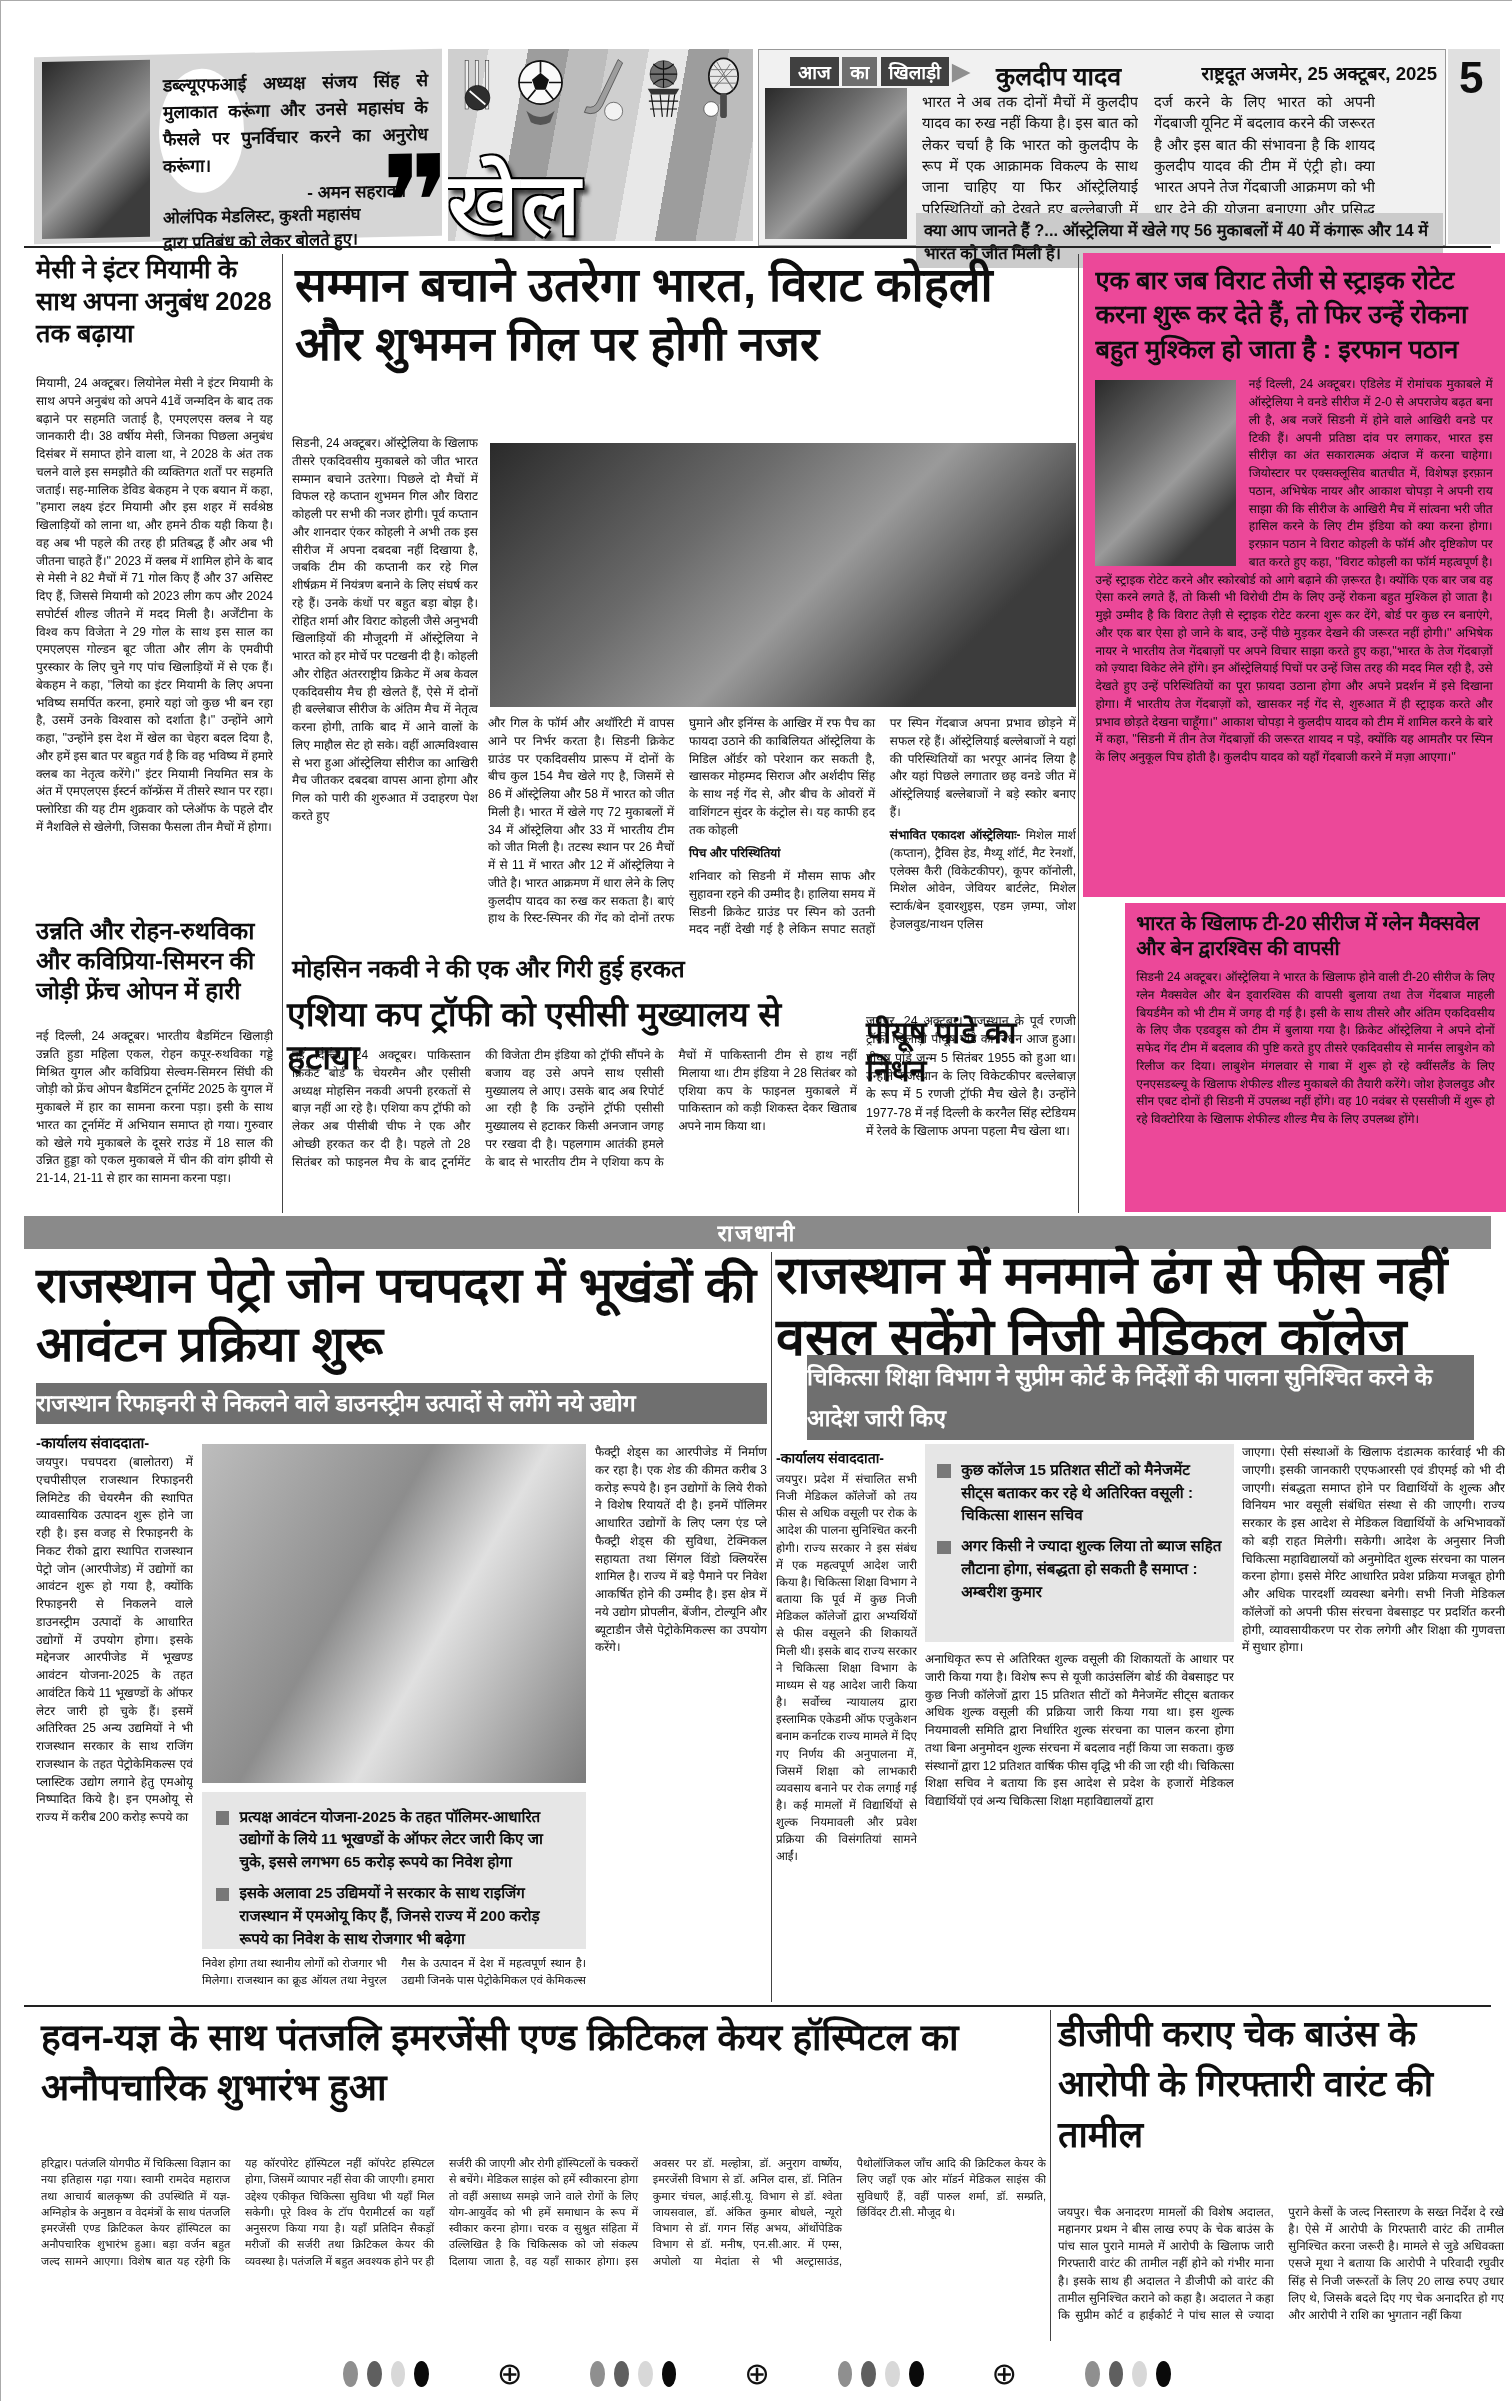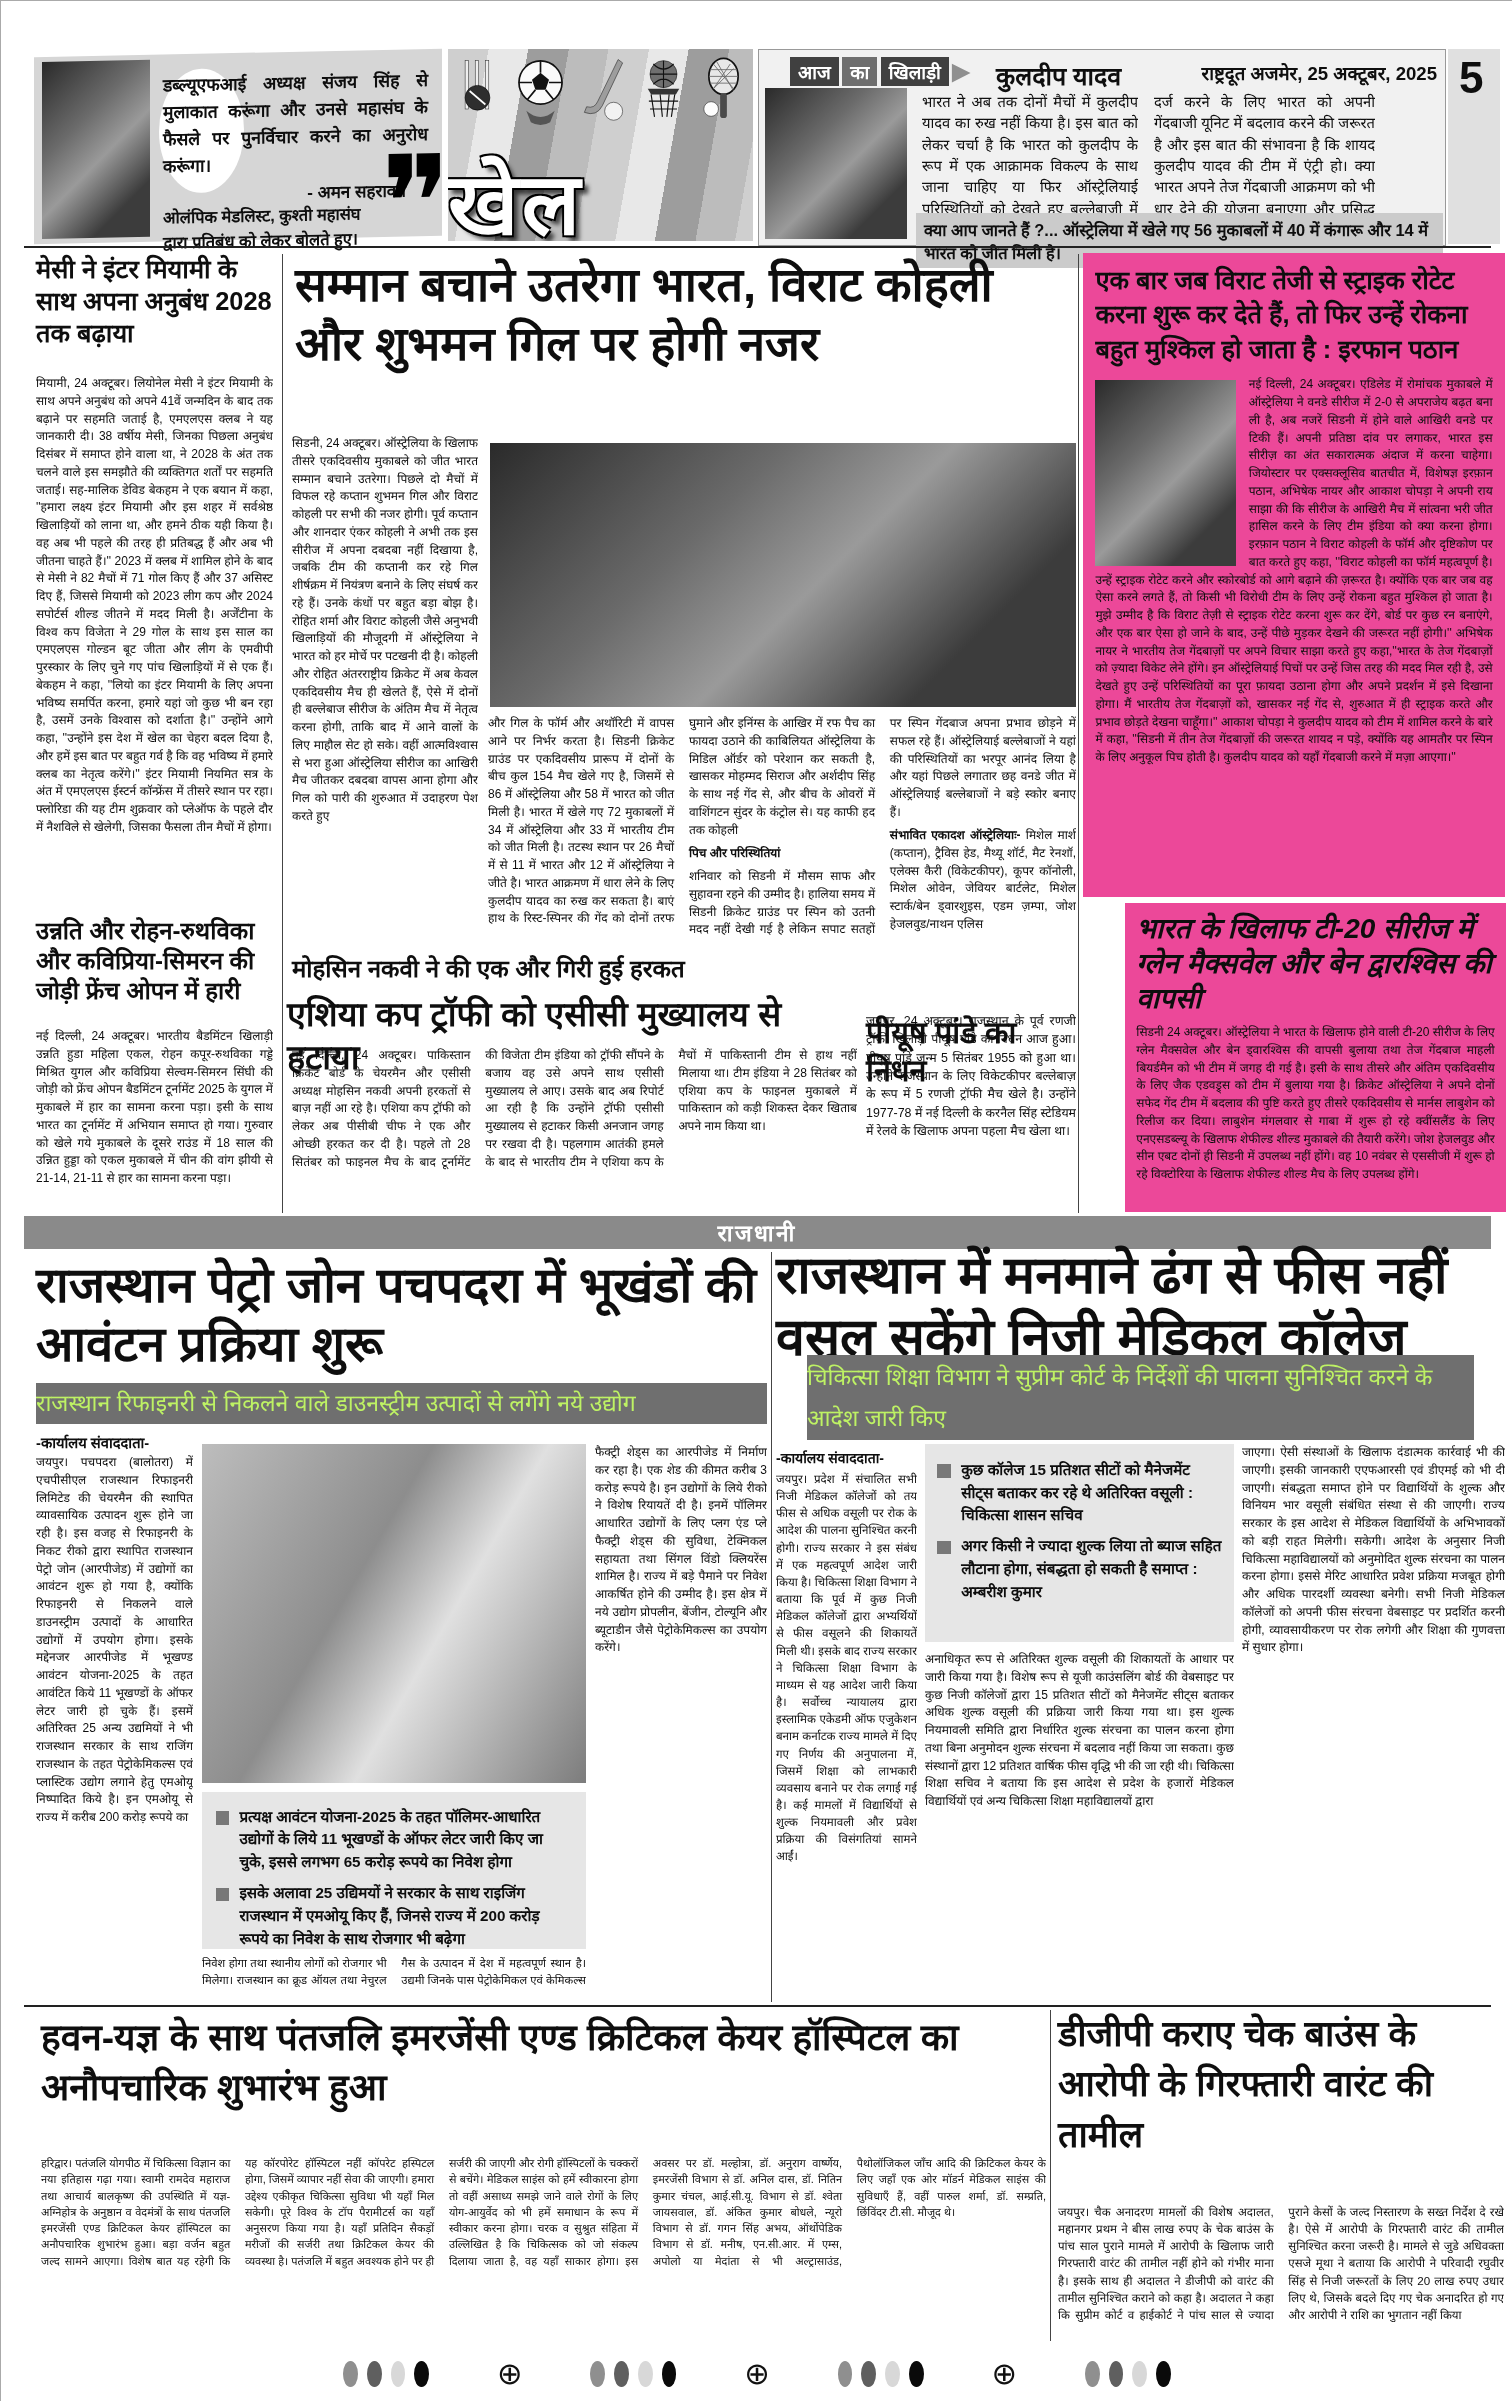--- a/index.html
+++ b/index.html
@@ -35,21 +35,21 @@
   .kcol{font-size:14.7px;line-height:1.45;}
   .kfact{background:#cbcbcb;font-size:16.4px;font-weight:bold;padding:4.5px 8px;}
   .pageno{font-size:44px;font-weight:bold;}
   
   .h-sm{font-weight:bold;line-height:1.25;}
   .body-txt{font-size:12px;line-height:1.48;}
   .cols2{column-count:2;column-gap:14.7px;}
   .cols3{column-count:3;column-gap:14.7px;}
   .cols5{column-count:5;column-gap:14.7px;}
   .graybox{background:#ec4899;}
-  .subbar{background:#6f6f6f;color:#bef264;font-weight:normal;}
+  .subbar{background:#6f6f6f;color:#ffffff;font-weight:bold;}
   .band{background:#8a8a8a;color:#fff;display:flex;align-items:center;justify-content:center;font-size:22.6px;font-weight:bold;letter-spacing:2.3px;}
   .bullets{background:#e6e6e6;}
   .bullet-item{display:flex;gap:10.2px;margin:8px 0;font-size:15.2px;font-weight:bold;line-height:1.5;}
   .sq{flex:0 0 auto;width:13.6px;height:13.6px;background:#787878;margin-top:5.6px;}
   p{margin:0 0 5.6px 0;}
   .ipic{float:left;width:141px;height:186px;margin:3.4px 12.4px 4.5px 0;}
   
   .footer{display:flex;align-items:center;justify-content:center;gap:68px;}
   .dotgrp{display:flex;gap:9px;}
   .dot{width:14.7px;height:26px;border-radius:50%;}
@@ -154,21 +154,21 @@
 
   <div class="abs graybox ovh" style="left:1082px;top:252px;width:422px;height:644px;padding:10.2px 12.4px;box-sizing:border-box;">
     <div class="h-sm ctr" style="font-size:25.4px;line-height:1.35;">एक बार जब विराट तेजी से स्ट्राइक रोटेट करना शुरू कर देते हैं, तो फिर उन्हें रोकना बहुत मुश्किल हो जाता है : इरफान पठान</div>
     <div style="margin-top:10.2px;">
       <span class="ipic photo"></span>
       <span class="body-txt just" style="display:block;">नई दिल्ली, 24 अक्टूबर। एडिलेड में रोमांचक मुकाबले में ऑस्ट्रेलिया ने वनडे सीरीज में 2-0 से अपराजेय बढ़त बना ली है, अब नजरें सिडनी में होने वाले आखिरी वनडे पर टिकी हैं। अपनी प्रतिष्ठा दांव पर लगाकर, भारत इस सीरीज़ का अंत सकारात्मक अंदाज में करना चाहेगा। जियोस्टार पर एक्सक्लूसिव बातचीत में, विशेषज्ञ इरफ़ान पठान, अभिषेक नायर और आकाश चोपड़ा ने अपनी राय साझा की कि सीरीज के आखिरी मैच में सांत्वना भरी जीत हासिल करने के लिए टीम इंडिया को क्या करना होगा। इरफ़ान पठान ने विराट कोहली के फॉर्म और दृष्टिकोण पर बात करते हुए कहा, ''विराट कोहली का फॉर्म महत्वपूर्ण है। उन्हें स्ट्राइक रोटेट करने और स्कोरबोर्ड को आगे बढ़ाने की ज़रूरत है। क्योंकि एक बार जब वह ऐसा करने लगते हैं, तो किसी भी विरोधी टीम के लिए उन्हें रोकना बहुत मुश्किल हो जाता है। मुझे उम्मीद है कि विराट तेज़ी से स्ट्राइक रोटेट करना शुरू कर देंगे, बोर्ड पर कुछ रन बनाएंगे, और एक बार ऐसा हो जाने के बाद, उन्हें पीछे मुड़कर देखने की जरूरत नहीं होगी।'' अभिषेक नायर ने भारतीय तेज गेंदबाज़ों पर अपने विचार साझा करते हुए कहा,''भारत के तेज गेंदबाज़ों को ज़्यादा विकेट लेने होंगे। इन ऑस्ट्रेलियाई पिचों पर उन्हें जिस तरह की मदद मिल रही है, उसे देखते हुए उन्हें परिस्थितियों का पूरा फ़ायदा उठाना होगा और अपने प्रदर्शन में इसे दिखाना होगा। मैं भारतीय तेज गेंदबाज़ों को, खासकर नई गेंद से, शुरुआत में ही स्ट्राइक करते और प्रभाव छोड़ते देखना चाहूँगा।'' आकाश चोपड़ा ने कुलदीप यादव को टीम में शामिल करने के बारे में कहा, ''सिडनी में तीन तेज गेंदबाज़ों की जरूरत शायद न पड़े, क्योंकि यह आमतौर पर स्पिन के लिए अनुकूल पिच होती है। कुलदीप यादव को यहाँ गेंदबाजी करने में मज़ा आएगा।''</span>
     </div>
   </div>
 
   <div class="abs graybox ovh" style="left:1124px;top:902px;width:381px;height:309px;padding:8px 11.3px;box-sizing:border-box;">
-    <div class="h-sm ctr" style="font-size:28px;font-style:italic;">भारत के खिलाफ टी-20 सीरीज में ग्लेन मैक्सवेल और बेन द्वारश्विस की वापसी</div>
+    <div class="h-sm ctr" style="font-size:20px;">भारत के खिलाफ टी-20 सीरीज में ग्लेन मैक्सवेल और बेन द्वारश्विस की वापसी</div>
     <div class="body-txt just" style="margin-top:8px;font-size:12px;">सिडनी 24 अक्टूबर। ऑस्ट्रेलिया ने भारत के खिलाफ होने वाली टी-20 सीरीज के लिए ग्लेन मैक्सवेल और बेन ड्वारश्विस की वापसी बुलाया तथा तेज गेंदबाज माहली बियर्डमैन को भी टीम में जगह दी गई है। इसी के साथ तीसरे और अंतिम एकदिवसीय के लिए जैक एडवड्र्स को टीम में बुलाया गया है। क्रिकेट ऑस्ट्रेलिया ने अपने दोनों सफेद गेंद टीम में बदलाव की पुष्टि करते हुए तीसरे एकदिवसीय से मार्नस लाबुशेन को रिलीज कर दिया। लाबुशेन मंगलवार से गाबा में शुरू हो रहे क्वींसलैंड के लिए एनएसडब्ल्यू के खिलाफ शेफील्ड शील्ड मुकाबले की तैयारी करेंगे। जोश हेजलवुड और सीन एबट दोनों ही सिडनी में उपलब्ध नहीं होंगे। वह 10 नवंबर से एससीजी में शुरू हो रहे विक्टोरिया के खिलाफ शेफील्ड शील्ड मैच के लिए उपलब्ध होंगे।</div>
   </div>
 
   <div class="abs band" style="left:22.6px;top:1215px;width:1467px;height:33px;">
     <span>राजधानी</span>
   </div>
 
   <div class="abs h-sm ctr" style="left:35px;top:1255px;width:731px;font-size:49px;line-height:1.2;">राजस्थान पेट्रो जोन पचपदरा में भूखंडों की आवंटन प्रक्रिया शुरू</div>
   <div class="abs subbar ctr" style="left:35px;top:1382px;width:731px;height:41px;font-size:23px;line-height:41px;">राजस्थान रिफाइनरी से निकलने वाले डाउनस्ट्रीम उत्पादों से लगेंगे नये उद्योग</div>
   <div class="abs bold ctr" style="left:35px;top:1431px;width:158px;font-size:14.7px;">-कार्यालय संवाददाता-</div>

